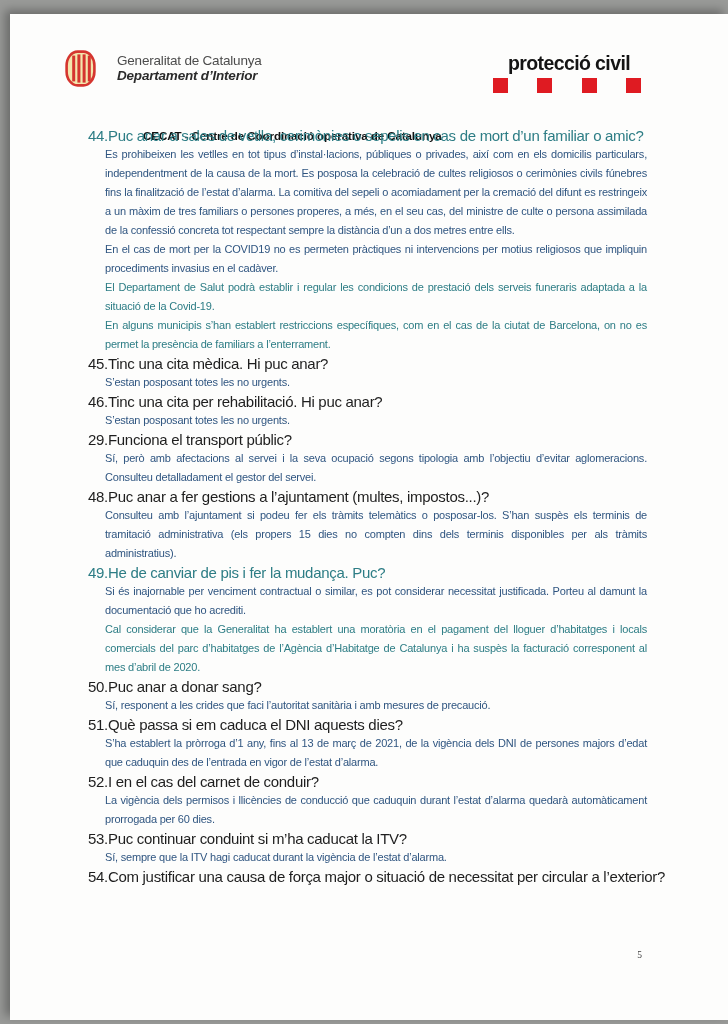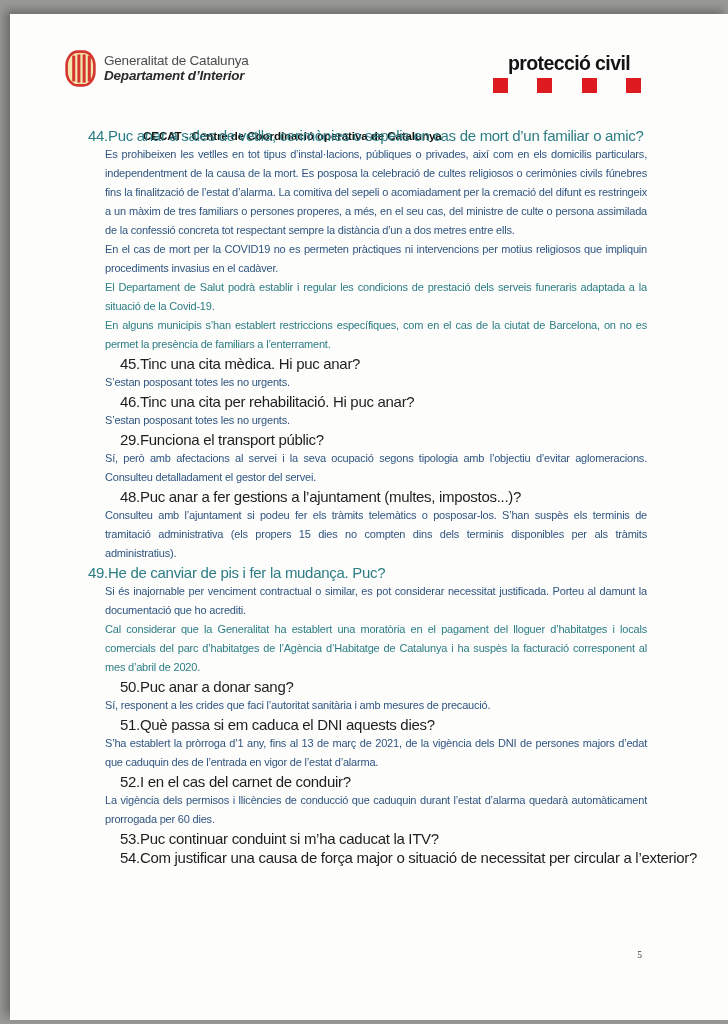--- a/index.html
+++ b/index.html
@@ -11,40 +11,40 @@
   }
   .page {
     position:absolute; left:10px; top:14px; right:0; bottom:4px;
     background:#fdfdfc;
     box-shadow:-5px -4px 9px rgba(0,0,0,0.30);
   }
   
   .hdr { position:absolute; top:36px; left:55px; right:55px; height:70px; }
   .gencat { display:flex; align-items:flex-start; }
   .gencat svg { display:block; }
-  .gencat-text { margin-left:8px; line-height:15px; padding-top:3px; }
+  .gencat-text { margin-left:21px; line-height:15px; padding-top:3px; }
   .gencat-org  { font-size:13.5px; color:#4c4c4c; letter-spacing:-0.2px; }
   .gencat-dept { font-size:13.5px; color:#2b2b2b; font-weight:bold; letter-spacing:-0.2px;font-style:italic; }
   .brand { position:absolute; top:2px; right:28px; width:152px; text-align:center; }
   .brand-name { font-size:19.5px; font-weight:bold; color:#141414; letter-spacing:-0.6px; white-space:nowrap; }
   .brand-squares { display:flex; justify-content:space-between; margin-top:3px; width:148px; }
   .brand-squares i { width:15px; height:15px; background:var(--red-accent,#df1b22); display:block; }
   .cecat { position:absolute; top:79px; left:78px; font-size:11.6px; font-weight:bold; color:#111; letter-spacing:-0.1px; }
   
   .content { position:absolute; top:112px; left:78px; width:559px; }
   .qa { margin:0; }
   .q { font-weight:normal; font-size:15px; line-height:19px; letter-spacing:-0.3px; white-space:nowrap; }
   .q .num { display:inline-block; min-width:17px; }
   .q .num.tight { min-width:0; }
   .a {
     margin:0; padding-left:17px;
     font-size:11px; line-height:19px; letter-spacing:-0.2px;
     text-align:justify;
   }
-  .c-black { color:#1e1e1e;margin-left:32px; }
+  .c-black { color:#1e1e1e; }
   .c-navy  { color:var(--text-navy,#2f5580); }
   .c-teal  { color:var(--text-teal,#2d7d85); }
   
   .pagenum {
     position:absolute; top:936px; right:86px;
     font-size:9.5px; color:#3c3c3c;
     font-family:"Liberation Serif", serif;
   }
 </style>
 </head>
@@ -116,20 +116,21 @@
       <div class="qa">
         <div class="q c-black"><span class="num">51.</span><span>Què passa si em caduca el DNI aquests dies?</span></div>
         <p class="a c-navy">S’ha establert la pròrroga d’1 any, fins al 13 de març de 2021, de la vigència dels DNI de persones majors d’edat que caduquin des de l’entrada en vigor de l’estat d’alarma.</p>
       </div>
       <div class="qa">
         <div class="q c-black"><span class="num">52.</span><span>I en el cas del carnet de conduir?</span></div>
         <p class="a c-navy">La vigència dels permisos i llicències de conducció que caduquin durant l’estat d’alarma quedarà automàticament prorrogada per 60 dies.</p>
       </div>
       <div class="qa">
         <div class="q c-black"><span class="num">53.</span><span>Puc continuar conduint si m’ha caducat la ITV?</span></div>
+        <p class="a c-navy">Sí, sempre que la ITV hagi caducat durant la vigència de l’estat d’alarma.</p>
       </div>
       <div class="qa">
         <div class="q c-black"><span class="num">54.</span><span>Com justificar una causa de força major o situació de necessitat per circular a l’exterior?</span></div>
       </div>
     </div>
 
   <div class="pagenum">5</div>
 
 </div>
 

